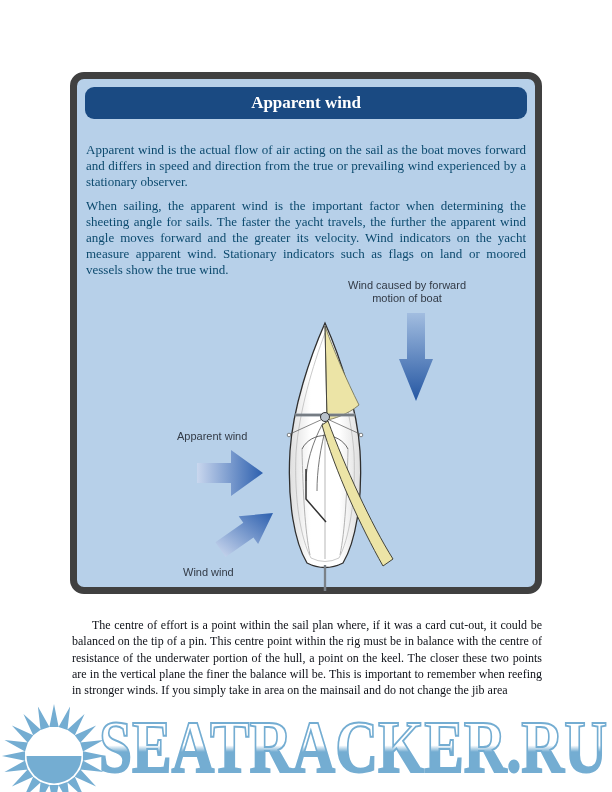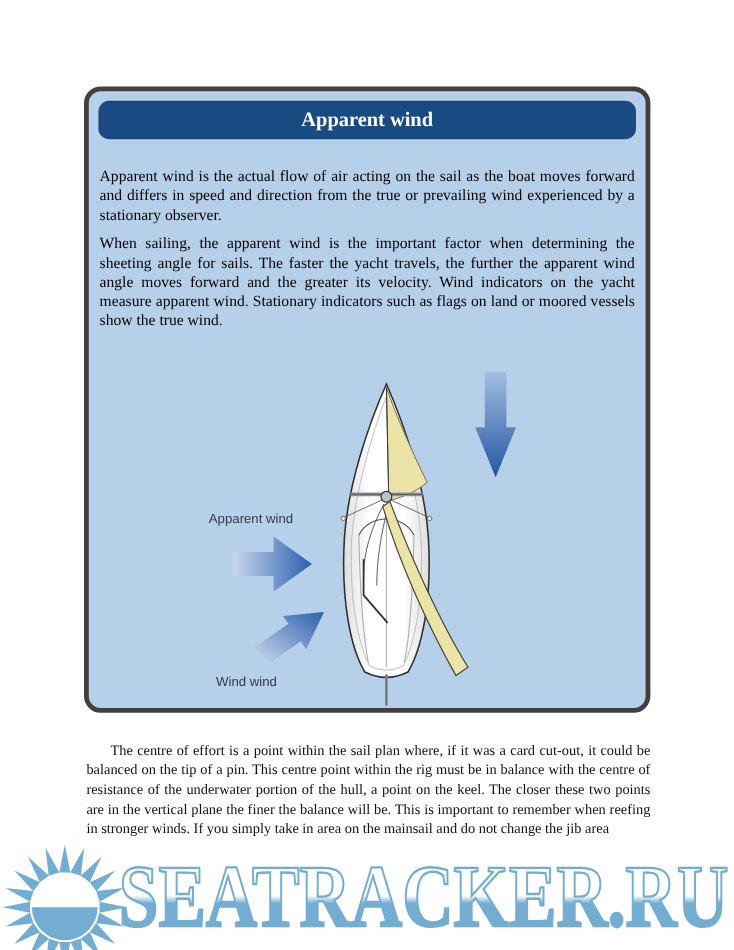--- a/index.html
+++ b/index.html
@@ -6,33 +6,33 @@
   body{
     width:612px;height:792px;position:relative;overflow:hidden;
     background:#ffffff;
     font-family:"Liberation Serif", serif;
   }
   
   .info-box{
     position:absolute;left:70px;top:72px;width:472px;height:522px;
     box-sizing:border-box;
     background:#b7d0e9;
-    border:4px solid #404040;
+    border:7px solid #404040;
     border-radius:14px;
   }
   .title-bar{
     position:absolute;left:8px;right:8px;top:8px;height:32px;
     background:#1a4a82;border-radius:9px;
     display:flex;align-items:center;justify-content:center;
     color:#ffffff;font-weight:bold;font-size:17px;
   }
   .box-par{
     position:absolute;left:9px;right:9px;
     font-size:13px;line-height:16px;text-align:justify;
-    color:#000000;
+    color:#0c4a6e;
   }
   #par1{top:50px;}
   #par2{top:106px;}
   
   .diag-label{
     position:absolute;
     font-family:"Liberation Sans", sans-serif;
     font-size:11px;color:#323a46;
   }
   #label-forward{left:255px;top:200px;width:150px;text-align:center;line-height:13px;}
@@ -64,20 +64,21 @@
 
   <div class="info-box">
 
     <div class="title-bar">
       <span>Apparent wind</span>
     </div>
 
     <p id="par1" class="box-par">Apparent wind is the actual flow of air acting on the sail as the boat moves forward and differs in speed and direction from the true or prevailing wind experienced by a stationary observer.</p>
     <p id="par2" class="box-par">When sailing, the apparent wind is the important factor when determining the sheeting angle for sails. The faster the yacht travels, the further the apparent wind angle moves forward and the greater its velocity. Wind indicators on the yacht measure apparent wind. Stationary indicators such as flags on land or moored vessels show the true wind.</p>
 
+    <div id="label-forward" class="diag-label">Wind caused by forward motion of boat</div>
     <div id="label-apparent" class="diag-label">Apparent wind</div>
     <div id="label-true" class="diag-label">Wind wind</div>
 
     <svg id="arrow-down" class="diag-svg" width="42" height="88" viewBox="0 0 42 88">
       <defs>
         <linearGradient id="gDown" x1="0" y1="0" x2="0" y2="1">
           <stop offset="0" stop-color="#a2bde0"></stop>
           <stop offset="1" stop-color="#2456a2"></stop>
         </linearGradient>
       </defs>

